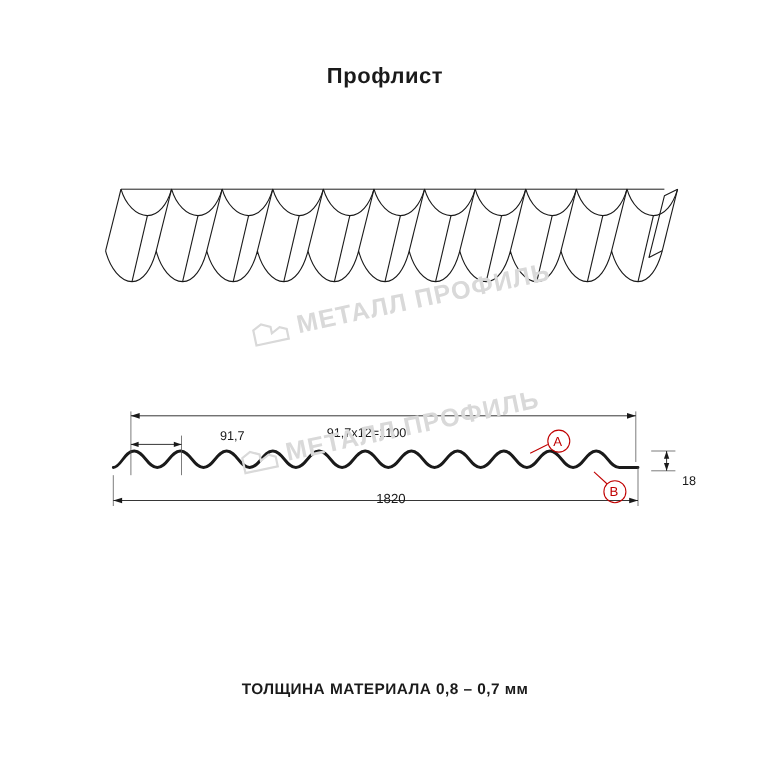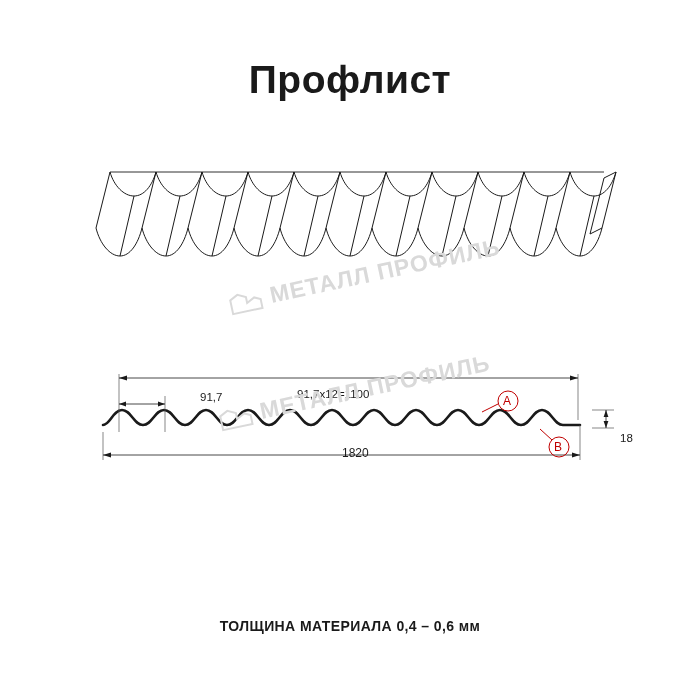--- a/index.html
+++ b/index.html
@@ -20,21 +20,21 @@
     inset: 0;
     width: 700px;
     height: 700px;
   }
   .title {
     position: absolute;
     top: 58px;
     left: 0;
     width: 700px;
     text-align: center;
-    font-size: 39px;
+    font-size: 20px;
     font-weight: bold;
     letter-spacing: 0.5px;
   }
   .subtitle {
     position: absolute;
     top: 104px;
     left: 0;
     width: 700px;
     text-align: center;
     font-size: 15px;
@@ -267,14 +267,14 @@
       <path d="M2 20 L2 6 L10 2 L18 6 L18 12 L26 8 L32 11 L32 20 Z" fill="none" stroke="#d9d9d9" stroke-width="2"></path>
     </svg><span>МЕТАЛЛ ПРОФИЛЬ</span>
   </div>
 
   <div class="wm wm2">
     <svg class="wm-logo" width="34" height="22" viewBox="0 0 34 22">
       <path d="M2 20 L2 6 L10 2 L18 6 L18 12 L26 8 L32 11 L32 20 Z" fill="none" stroke="#d9d9d9" stroke-width="2"></path>
     </svg><span>МЕТАЛЛ ПРОФИЛЬ</span>
   </div>
 
-  <div class="footer">ТОЛЩИНА МАТЕРИАЛА 0,4 – 0,6 мм</div>
+  <div class="footer">ТОЛЩИНА МАТЕРИАЛА 0,8 – 0,7 мм</div>
 </div>
 
 </body></html>

